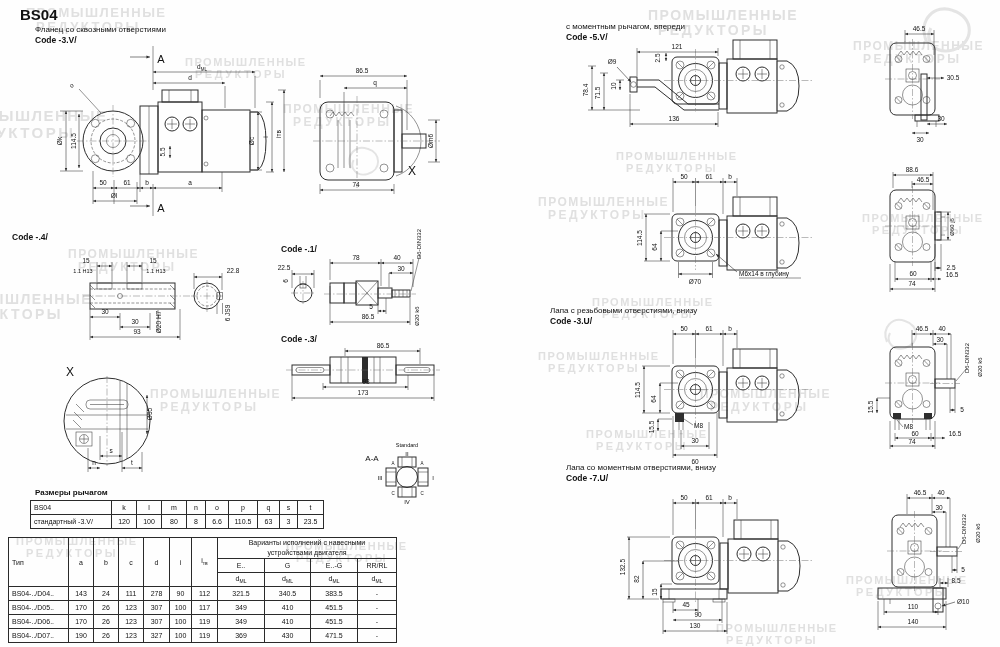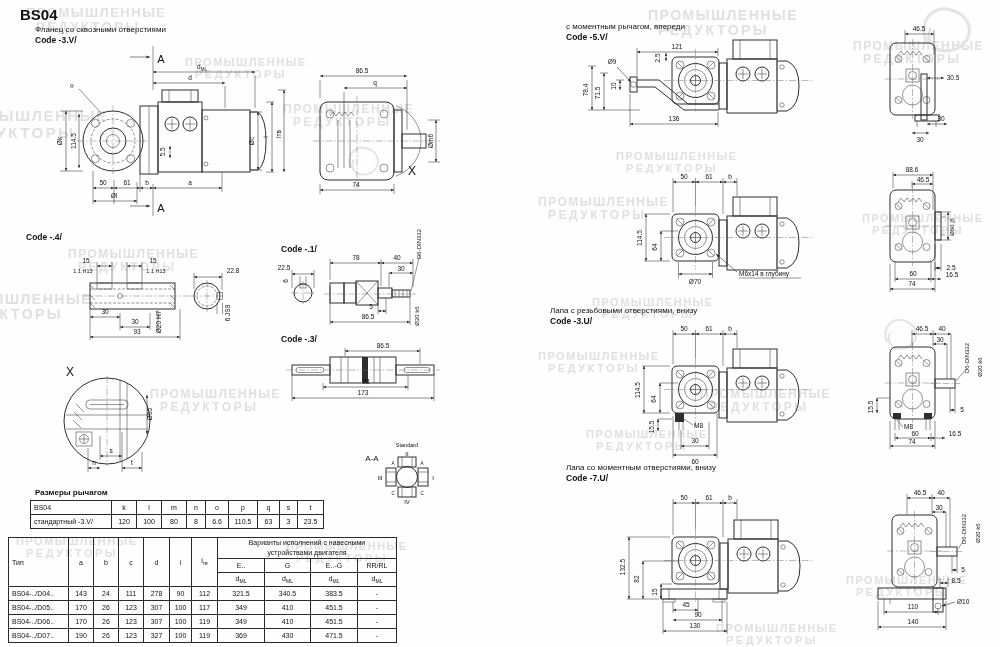--- a/index.html
+++ b/index.html
@@ -114,21 +114,21 @@
   <div class="wm" style="left:846px;top:574px;font-size:11px">
       <div>ПРОМЫШЛЕННЫЕ</div>
       <div class="l2">РЕДУКТОРЫ</div>
     </div>
 
   <div class="title">BS04</div>
   <div class="cap" style="left:35px;top:24px">
     <div>Фланец со сквозными отверстиями</div>
     <div class="code">Code -3.V/</div>
   </div>
-  <div class="cap" style="left:26px;top:232px">
+  <div class="cap" style="left:12px;top:232px">
     <div class="code">Code -.4/</div>
     </div>
   <div class="cap" style="left:281px;top:244px">
     <div class="code">Code -.1/</div>
     </div>
   <div class="cap" style="left:281px;top:334px">
     <div class="code">Code -.3/</div>
     </div>
   <div class="cap" style="left:566px;top:21px">
     <div>с моментным рычагом, впереди</div>

